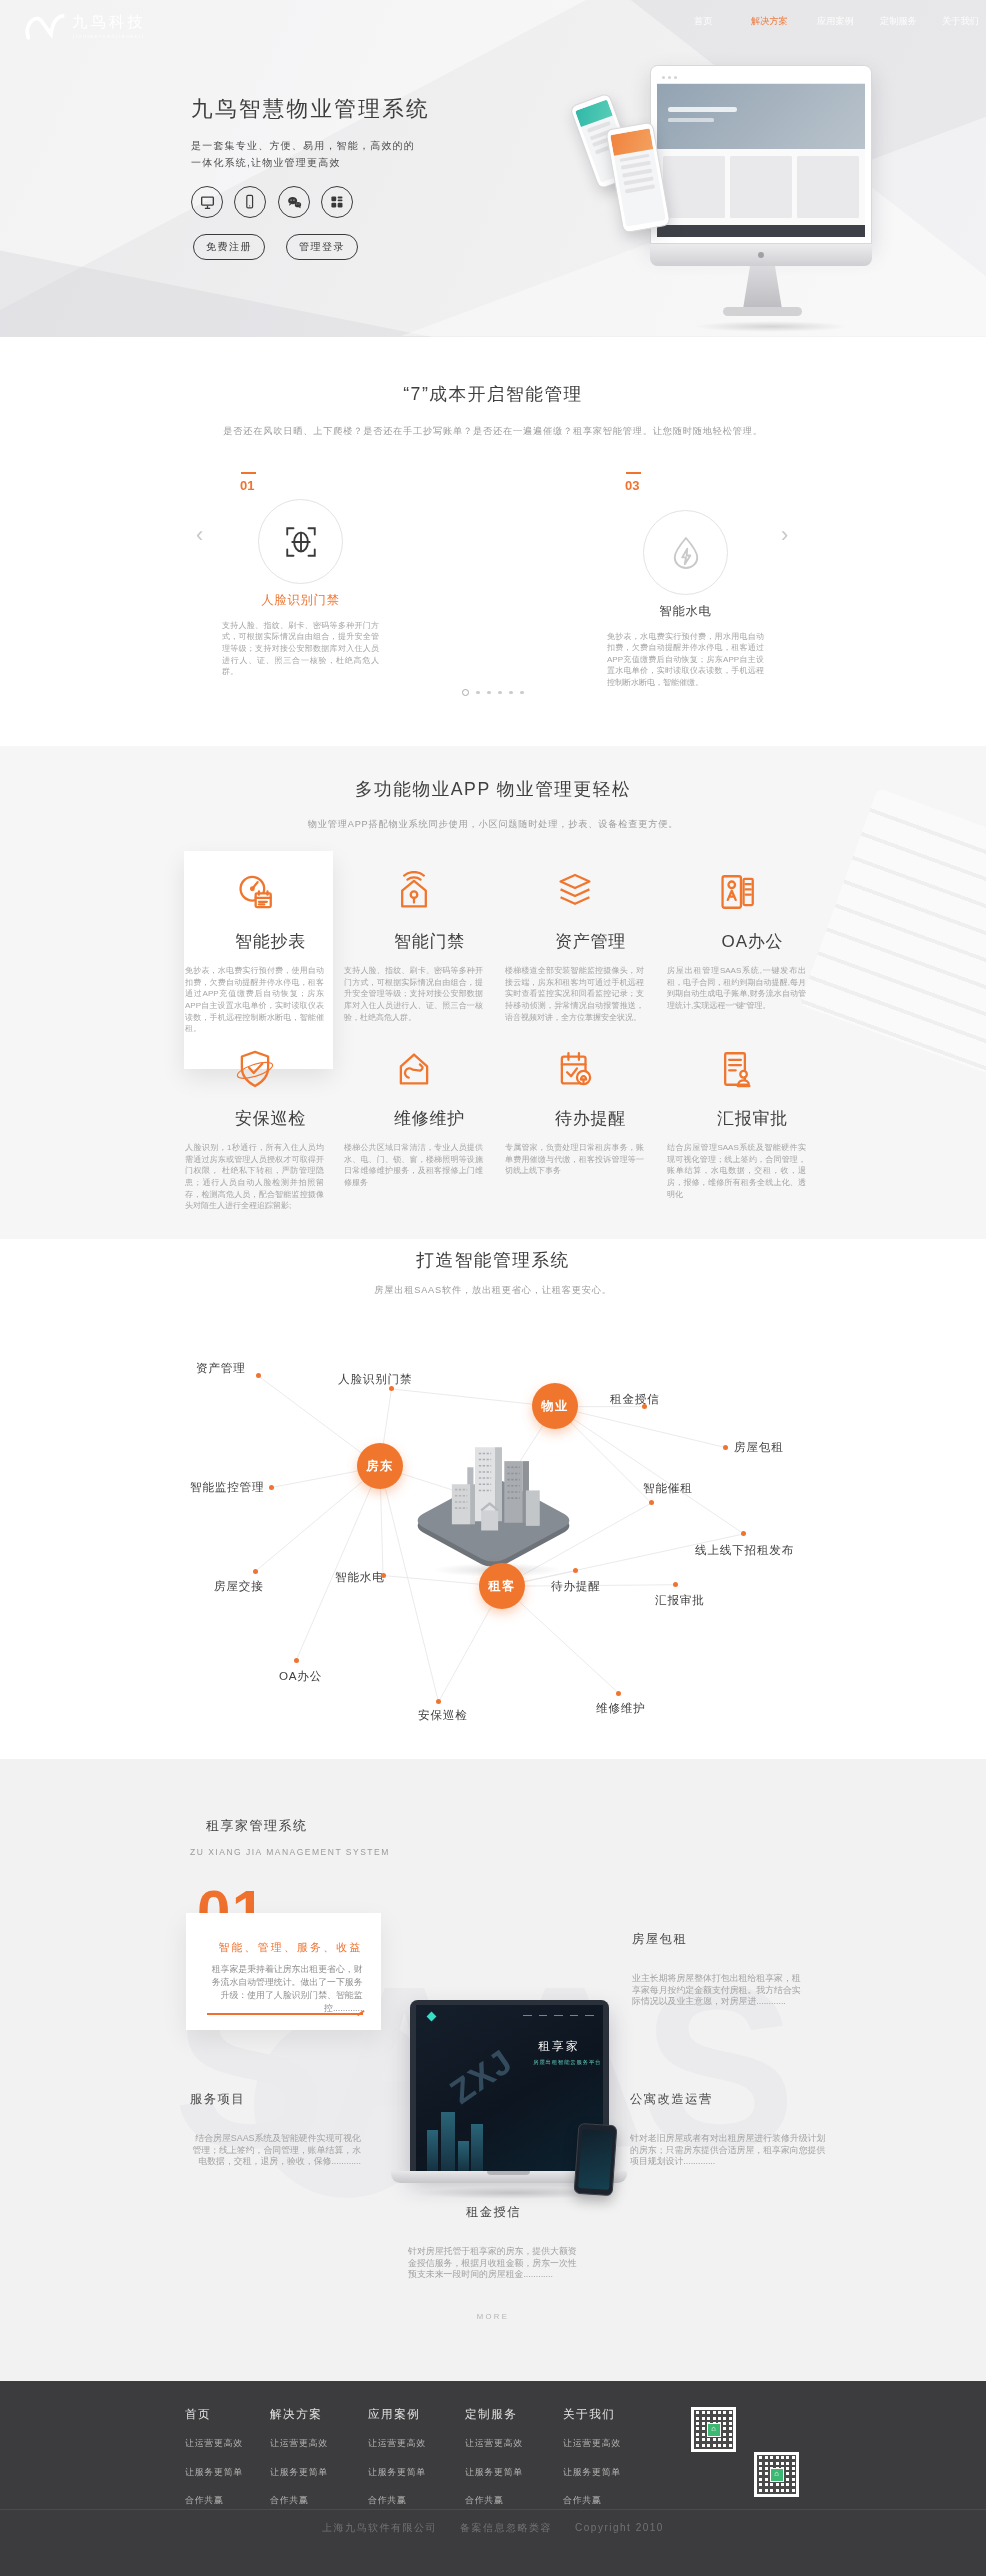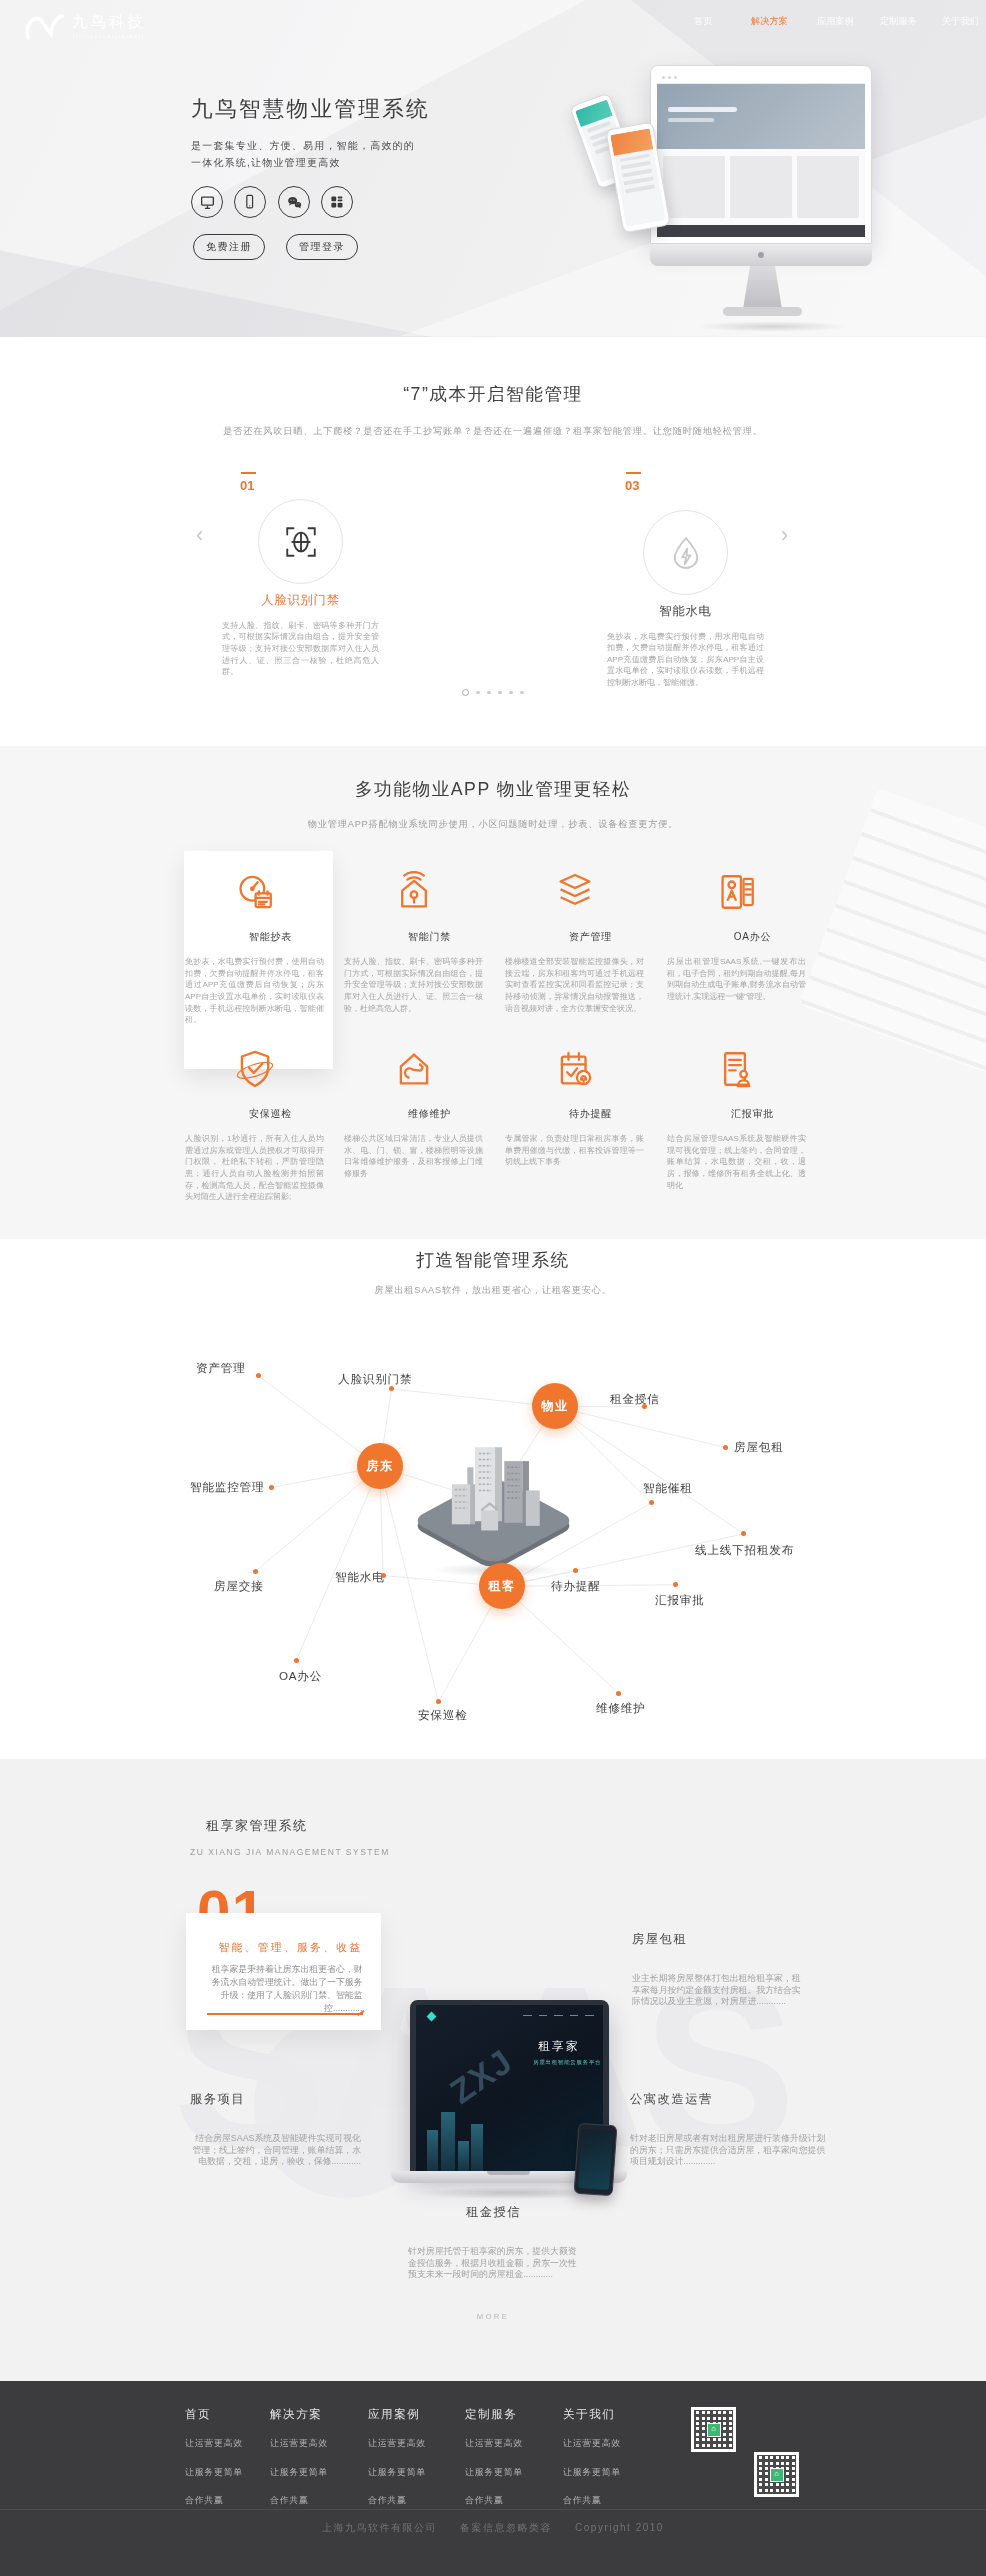--- a/index.html
+++ b/index.html
@@ -83,21 +83,21 @@
   
   .s2 { left:0; top:746px; width:986px; height:493px; background:#f6f6f7; overflow:hidden; }
   .keyboard { position:absolute; left:831px; top:77px; width:247px; height:231px; transform:rotate(20deg);
       opacity:.5; border-radius:7.7px;
       background-image:repeating-linear-gradient(#ffffff 0 21.6px, #e9e9eb 21.6px 25.4px),
                        repeating-linear-gradient(90deg, rgba(250,250,251,.9) 0 29px, rgba(234,234,236,.9) 29px 33px); }
   .feat-card-bg { left:184px; top:851px; width:149px; height:218px; background:#fff;
       box-shadow:0 9.2px 23px rgba(0,0,0,.09); }
   .feat { width:139px; }
   .feat-icon { width:42px; height:42px; margin:0 auto; }
-  .feat-title { text-align:center; font-size:10px; color:#3f3f3f; margin-top:17px; letter-spacing:0.8px;margin-left:32px; }
+  .feat-title { text-align:center; font-size:17px; color:#3f3f3f; margin-top:17px; letter-spacing:0.8px;margin-left:32px; }
   .feat-desc { margin-top:12.3px; font-size:8px; color:#a5a5a5; line-height:11.6px; text-align:justify; }
 
   
   .blob { width:46px; height:46px; border-radius:50%; background:#f0762e; color:#fff; font-size:12.3px;
           font-weight:600; display:flex; align-items:center; justify-content:center; letter-spacing:1.5px;
           box-shadow:0 4.6px 10.8px rgba(240,118,46,.35); }
   .dg-label { font-size:11.6px; color:#3e3e3e; white-space:nowrap; letter-spacing:0.8px; }
   .dg-dot { width:5.4px; height:5.4px; border-radius:50%; background:#ef7430; }
   .city-shadow { left:432px; top:1563px; width:131px; height:14px; border-radius:50%;
       background:radial-gradient(ellipse at center, rgba(0,0,0,.12), rgba(0,0,0,0) 70%); }

